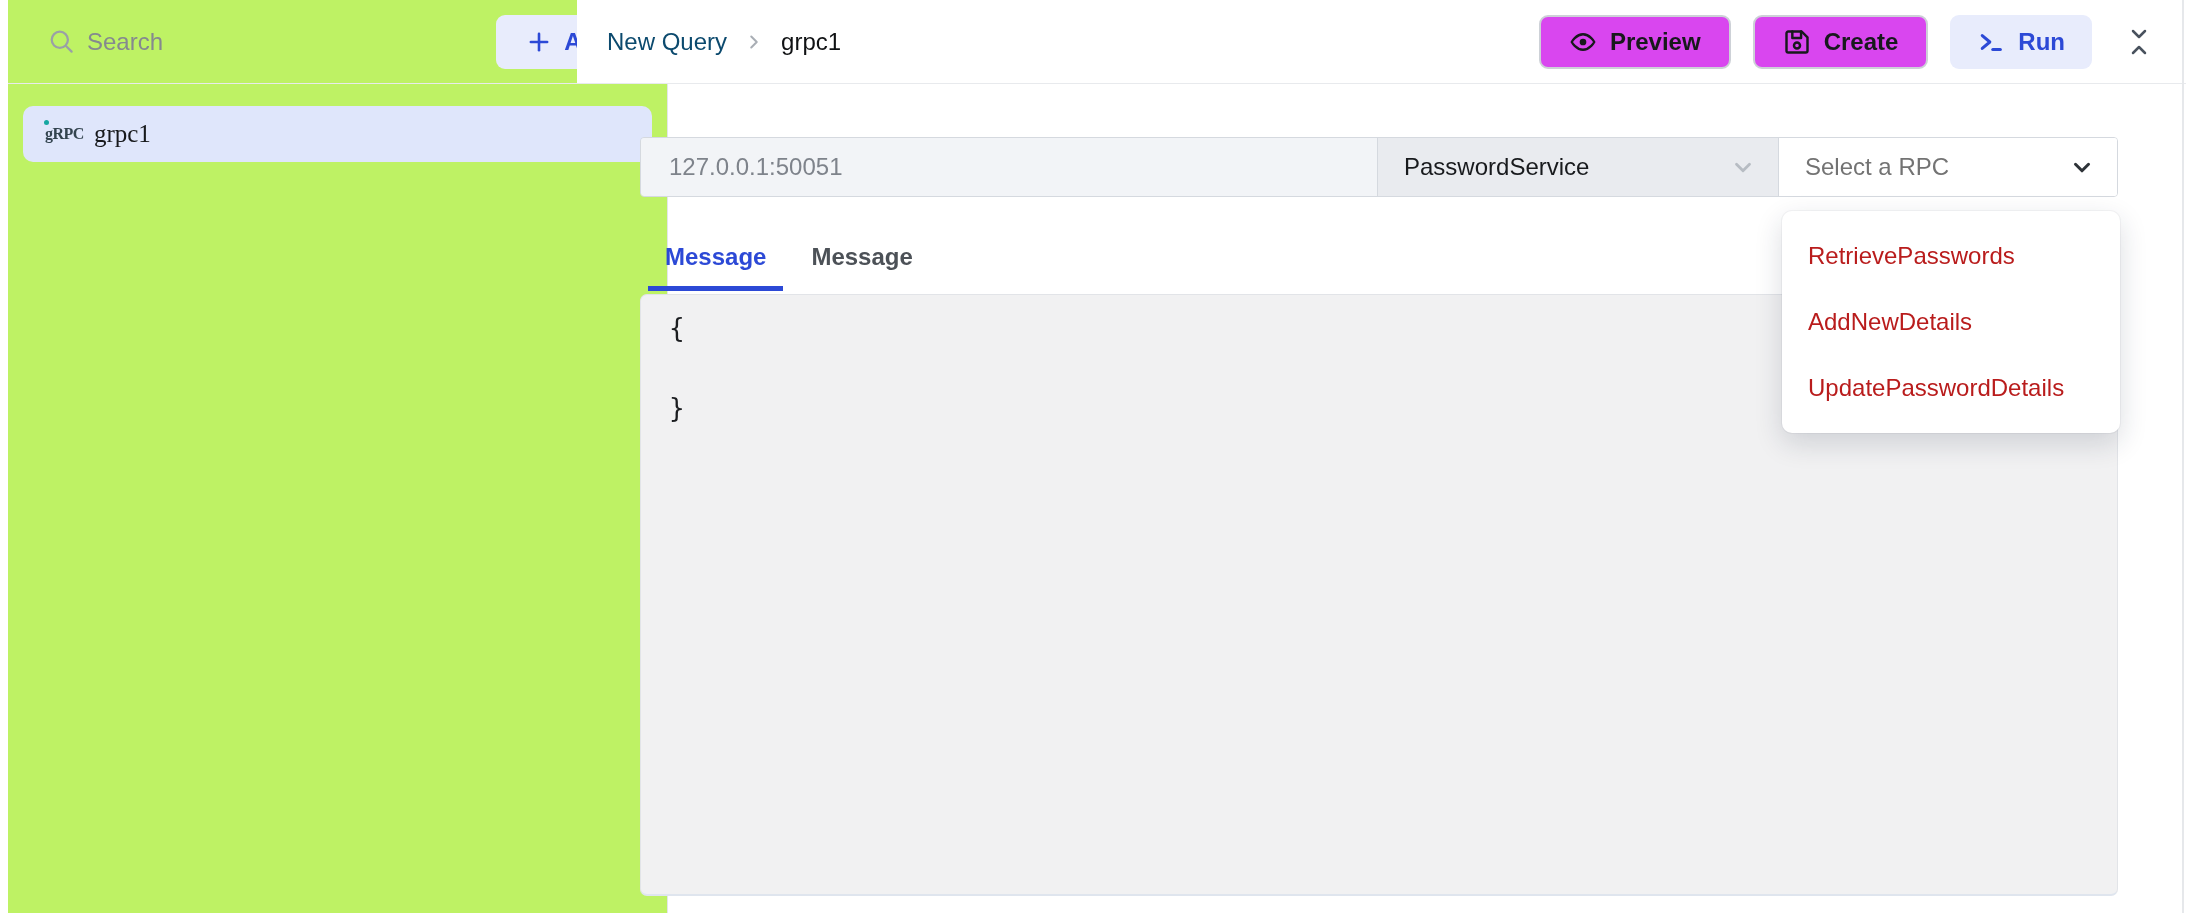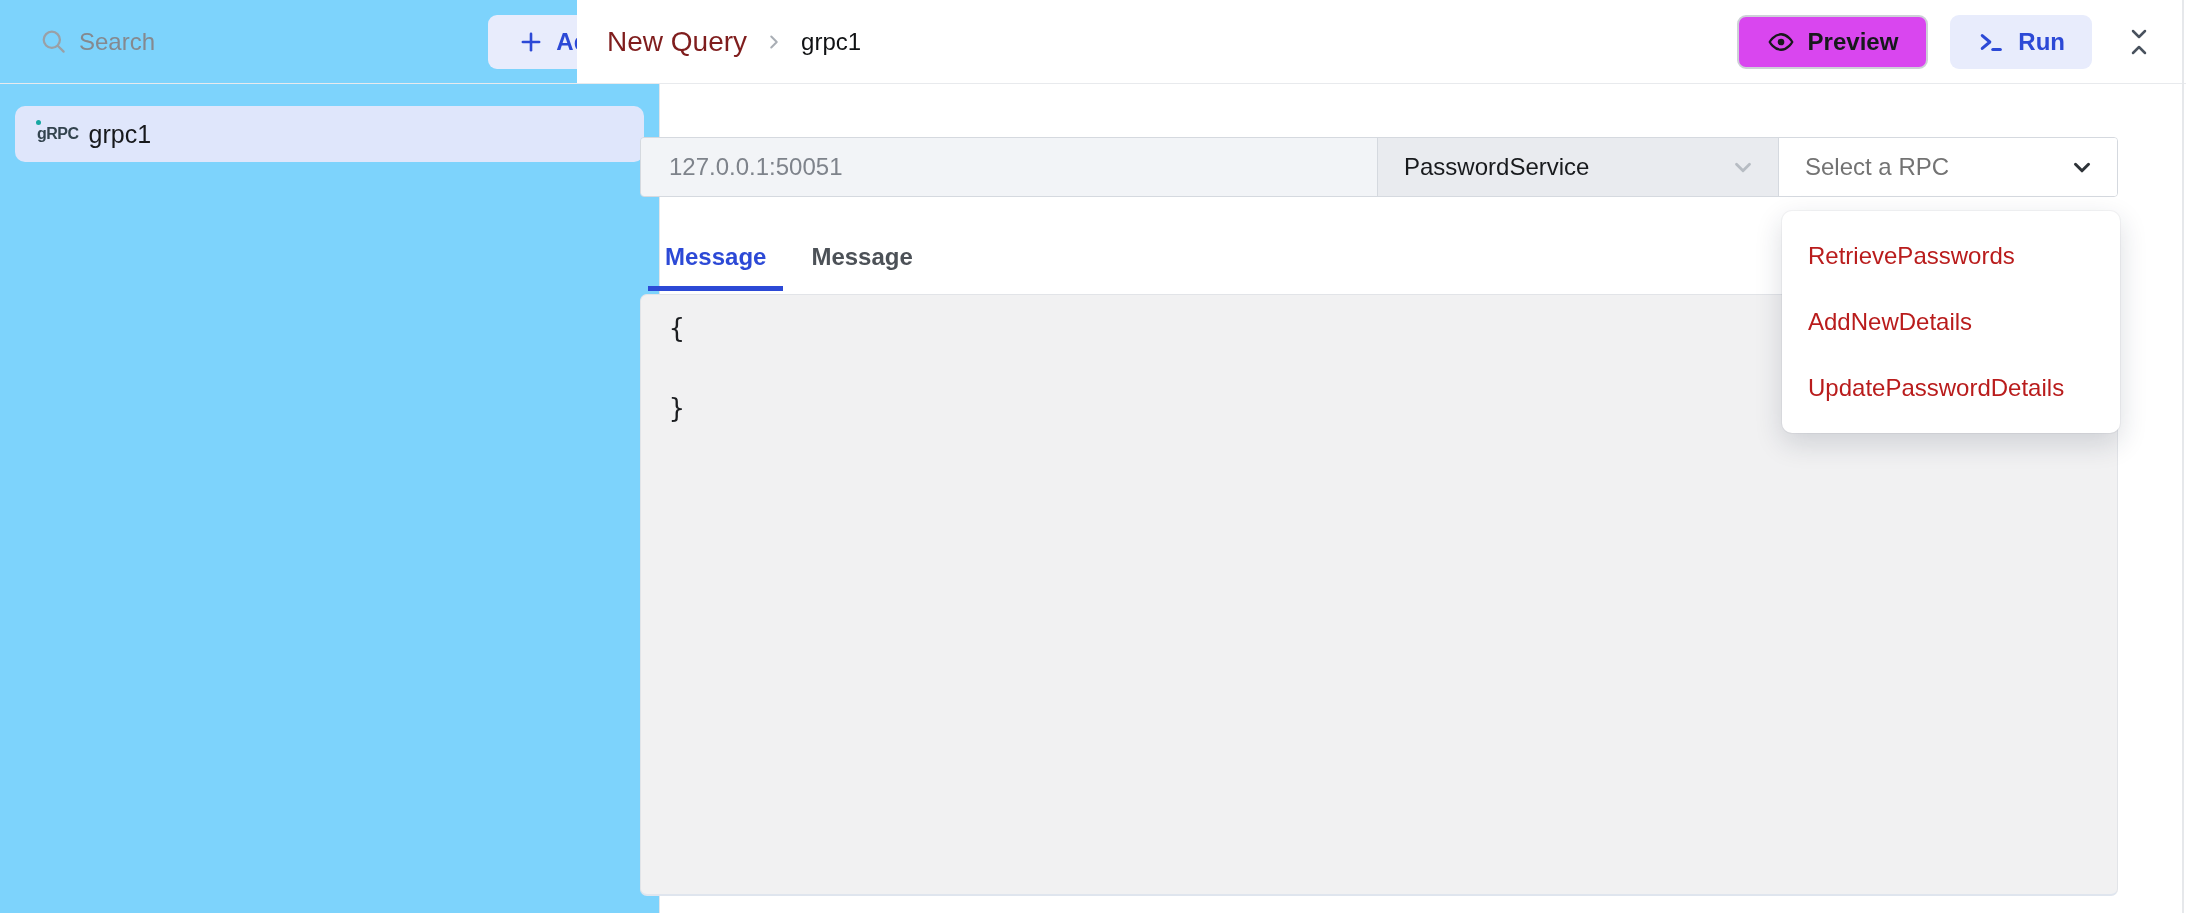--- a/index.html
+++ b/index.html
@@ -12,22 +12,22 @@
     overflow: hidden;
   }
   .app { position: relative; width: 2186px; height: 913px; background: #fff; }
   .right-edge {
     position: absolute; top: 0; left: 2182px; width: 2px; height: 913px;
     background: #e6e8eb;
   }
 
   
   .sidebar {
-    position: absolute; left: 0; top: 0; width: 660px; height: 913px;
-    border-right: 1px solid #e3e5e9; background: #7dd3fc;
+    position: absolute; left: 8px; top: 0; width: 660px; height: 913px;
+    border-right: 1px solid #e3e5e9; background: #bef264;
   }
   .sidebar-header {
     height: 84px; border-bottom: 1px solid #e8eaed;
     display: flex; align-items: center; padding: 0 26px 0 40px;
   }
   .search-wrap { display: flex; align-items: center; gap: 12px; flex: 1; }
   .search-wrap svg { flex: 0 0 auto; }
   .search-input {
     border: none; outline: none; background: transparent;
     font-family: "Liberation Sans", sans-serif;
@@ -37,41 +37,41 @@
   .add-btn {
     margin-left: auto; height: 54px; padding: 0 30px;
     background: #e8ecfc; border: none; border-radius: 9px;
     color: #2c49d6; font-size: 24px; font-weight: 700;
     font-family: "Liberation Sans", sans-serif;
     display: flex; align-items: center; gap: 12px; cursor: pointer;
   }
   .sidebar-list { padding: 22px 15px; }
   .sidebar-item {
     height: 56px; border-radius: 10px; background: #dfe6fb;
-    display: flex; align-items: center; padding: 14px 20px; gap: 10px; cursor: pointer;
+    display: flex; align-items: center; padding: 14px 20px; gap: 10px; cursor: pointer; font-family: Liberation Serif, serif;
   }
   .grpc-logo {
     position: relative; font-size: 16px; font-weight: 700;
     letter-spacing: -0.5px; color: #33444f; padding-left: 2px; line-height: 1;
   }
   .grpc-logo::before {
     content: ""; position: absolute; left: 1px; top: -6px;
     width: 5px; height: 5px; border-radius: 50%; background: #16a7a2;
   }
   .sidebar-item-label { font-size: 25px; color: #17191c; }
 
   
   .main-header {
     position: absolute; left: 577px; top: 0; width: 1609px; height: 84px;
     border-bottom: 1px solid #e8eaed;
     display: flex; align-items: center; padding: 0 30px;
     background: #fff;
   }
   .breadcrumb { display: flex; align-items: center; gap: 16px; }
-  .crumb-parent { font-size: 28px; color: #7f1d1d; cursor: pointer; }
+  .crumb-parent { font-size: 24px; color: #0c4a6e; cursor: pointer; }
   .crumb-current { font-size: 24px; color: #101214; font-weight: 500; }
   .hdr-spacer { flex: 1; }
   .btn {
     height: 54px; display: flex; align-items: center; gap: 13px;
     border-radius: 9px; font-size: 24px; font-weight: 700;
     font-family: "Liberation Sans", sans-serif; cursor: pointer;
   }
   .btn-outline {
     background: #d946ef; border: 2px solid #cdd1d7; color: #17191c; padding: 0 28px;
   }
@@ -179,20 +179,28 @@
     <div class="hdr-spacer"></div>
 
     <button class="btn btn-outline btn-preview">
       <svg width="28" height="28" viewBox="0 0 26 26" fill="none" stroke="#17191c" stroke-width="2.1" stroke-linecap="round" stroke-linejoin="round">
         <path d="M2.5 13s4-7.2 10.5-7.2S23.5 13 23.5 13s-4 7.2-10.5 7.2S2.5 13 2.5 13z"></path>
         <circle cx="13" cy="13" r="3.1" fill="#17191c" stroke="none"></circle>
       </svg>
       <span>Preview</span>
     </button>
 
+    <button class="btn btn-outline btn-create">
+      <svg width="28" height="28" viewBox="0 0 24 24" fill="none" stroke="#17191c" stroke-width="2.1" stroke-linecap="round" stroke-linejoin="round">
+        <path d="M19.5 21h-15A1.5 1.5 0 0 1 3 19.5v-15A1.5 1.5 0 0 1 4.5 3H16l5 5v11.5a1.5 1.5 0 0 1-1.5 1.5z"></path>
+        <path d="M8 3v5.5h7.5V3"></path>
+        <circle cx="12" cy="15" r="2.6"></circle>
+      </svg>
+      <span>Create</span>
+    </button>
 
     <button class="btn btn-run">
       <svg width="28" height="28" viewBox="0 0 24 24" fill="none" stroke="#2c49d6" stroke-width="2.6" stroke-linecap="round" stroke-linejoin="round">
         <path d="M4.5 6.5l6.5 5.5-6.5 5.5"></path>
         <line x1="13.5" y1="18.5" x2="20" y2="18.5"></line>
       </svg>
       <span>Run</span>
     </button>
 
     <button class="collapse-btn">

